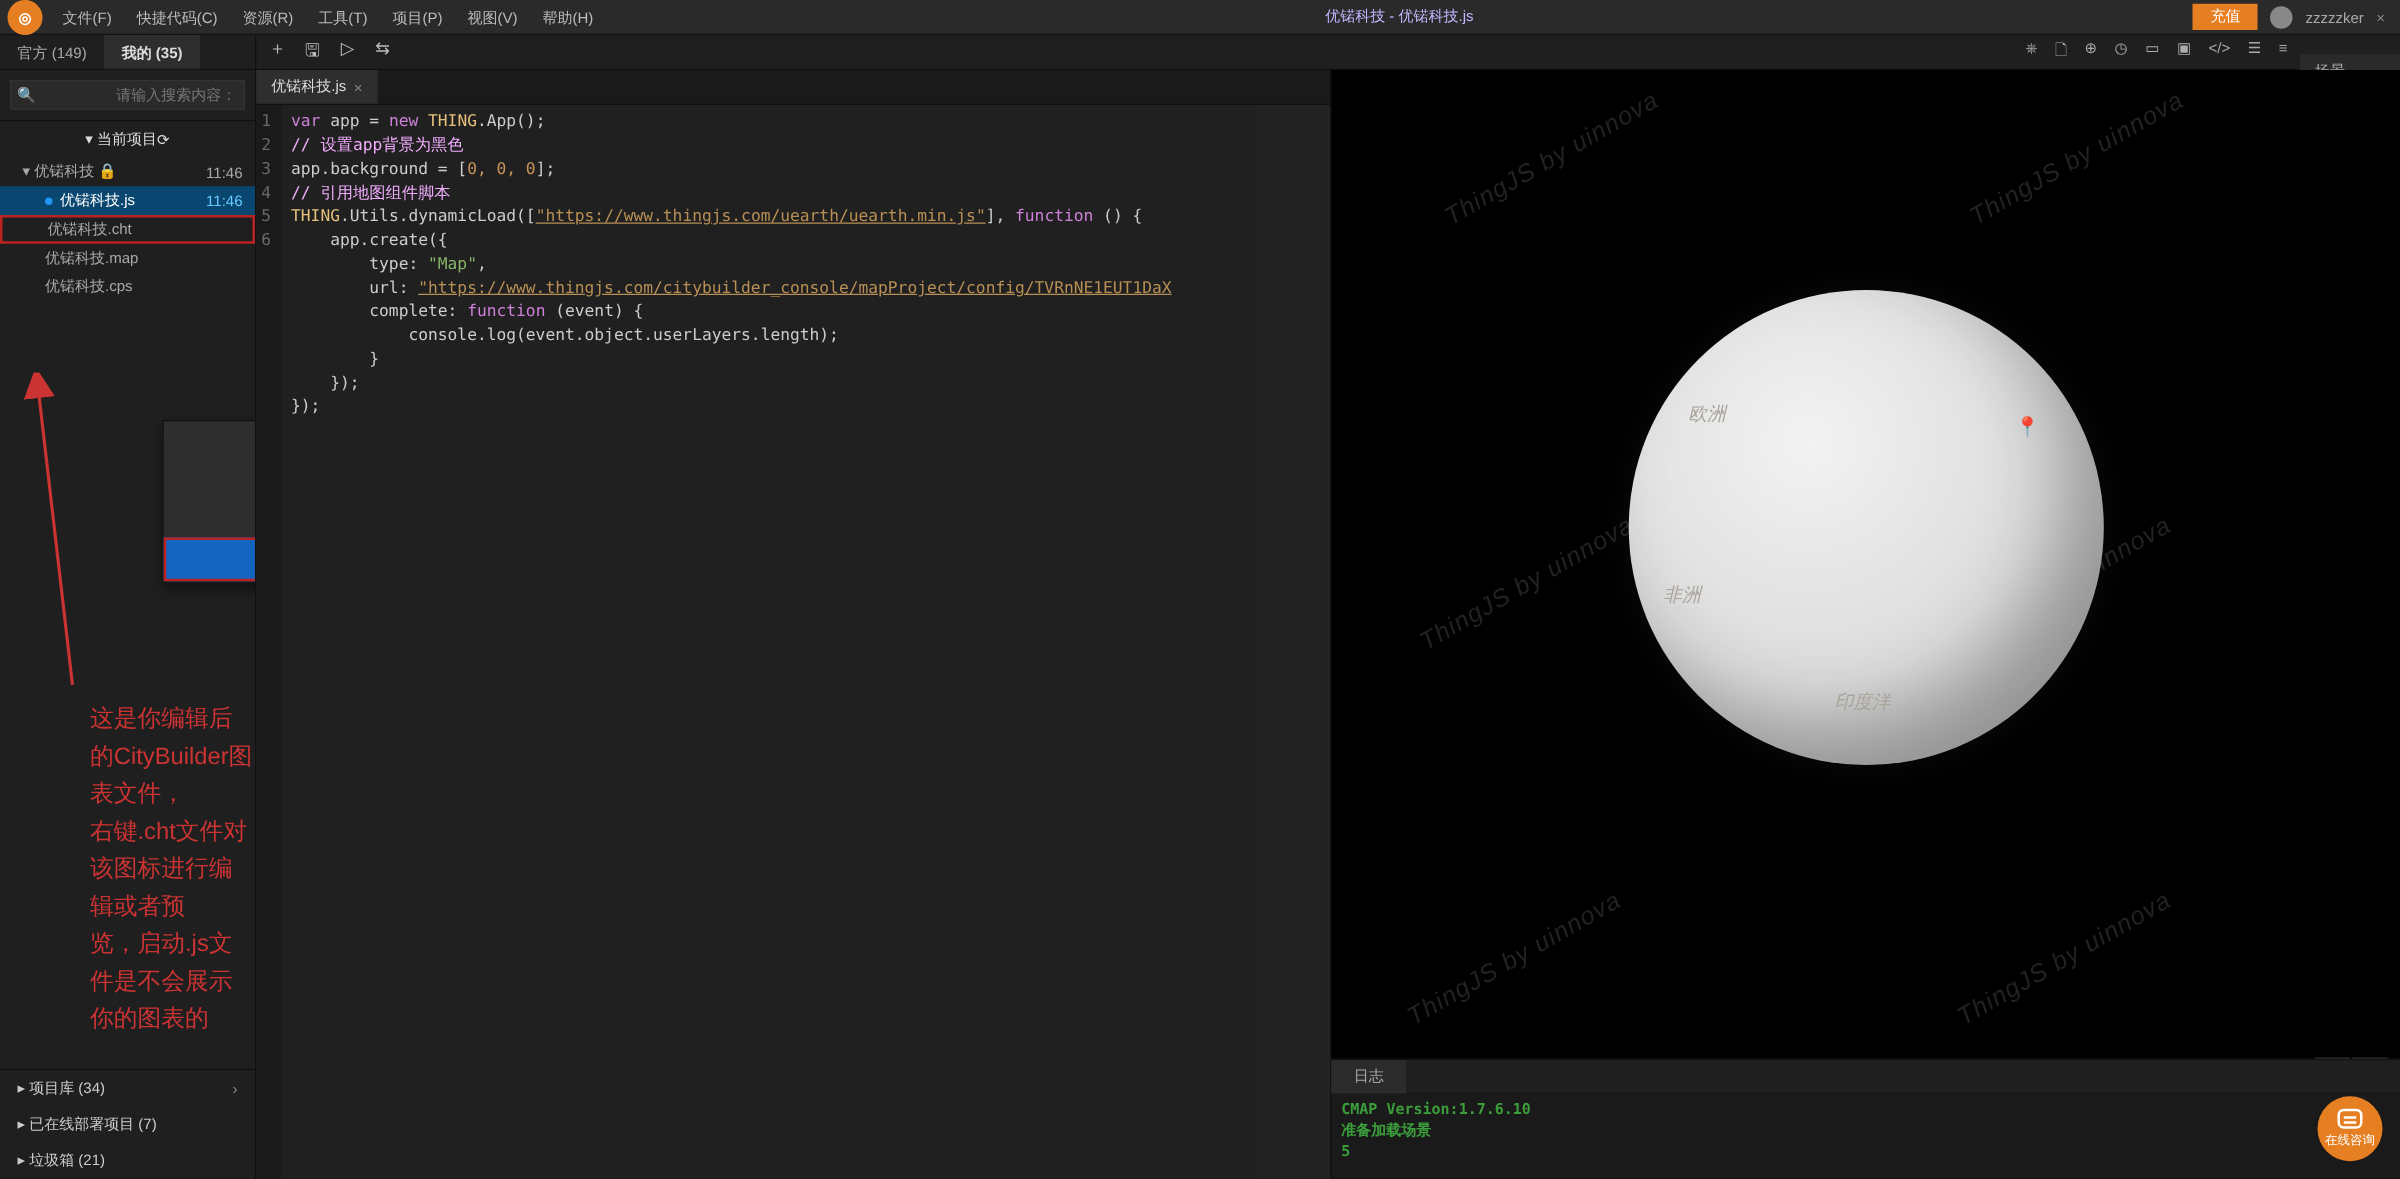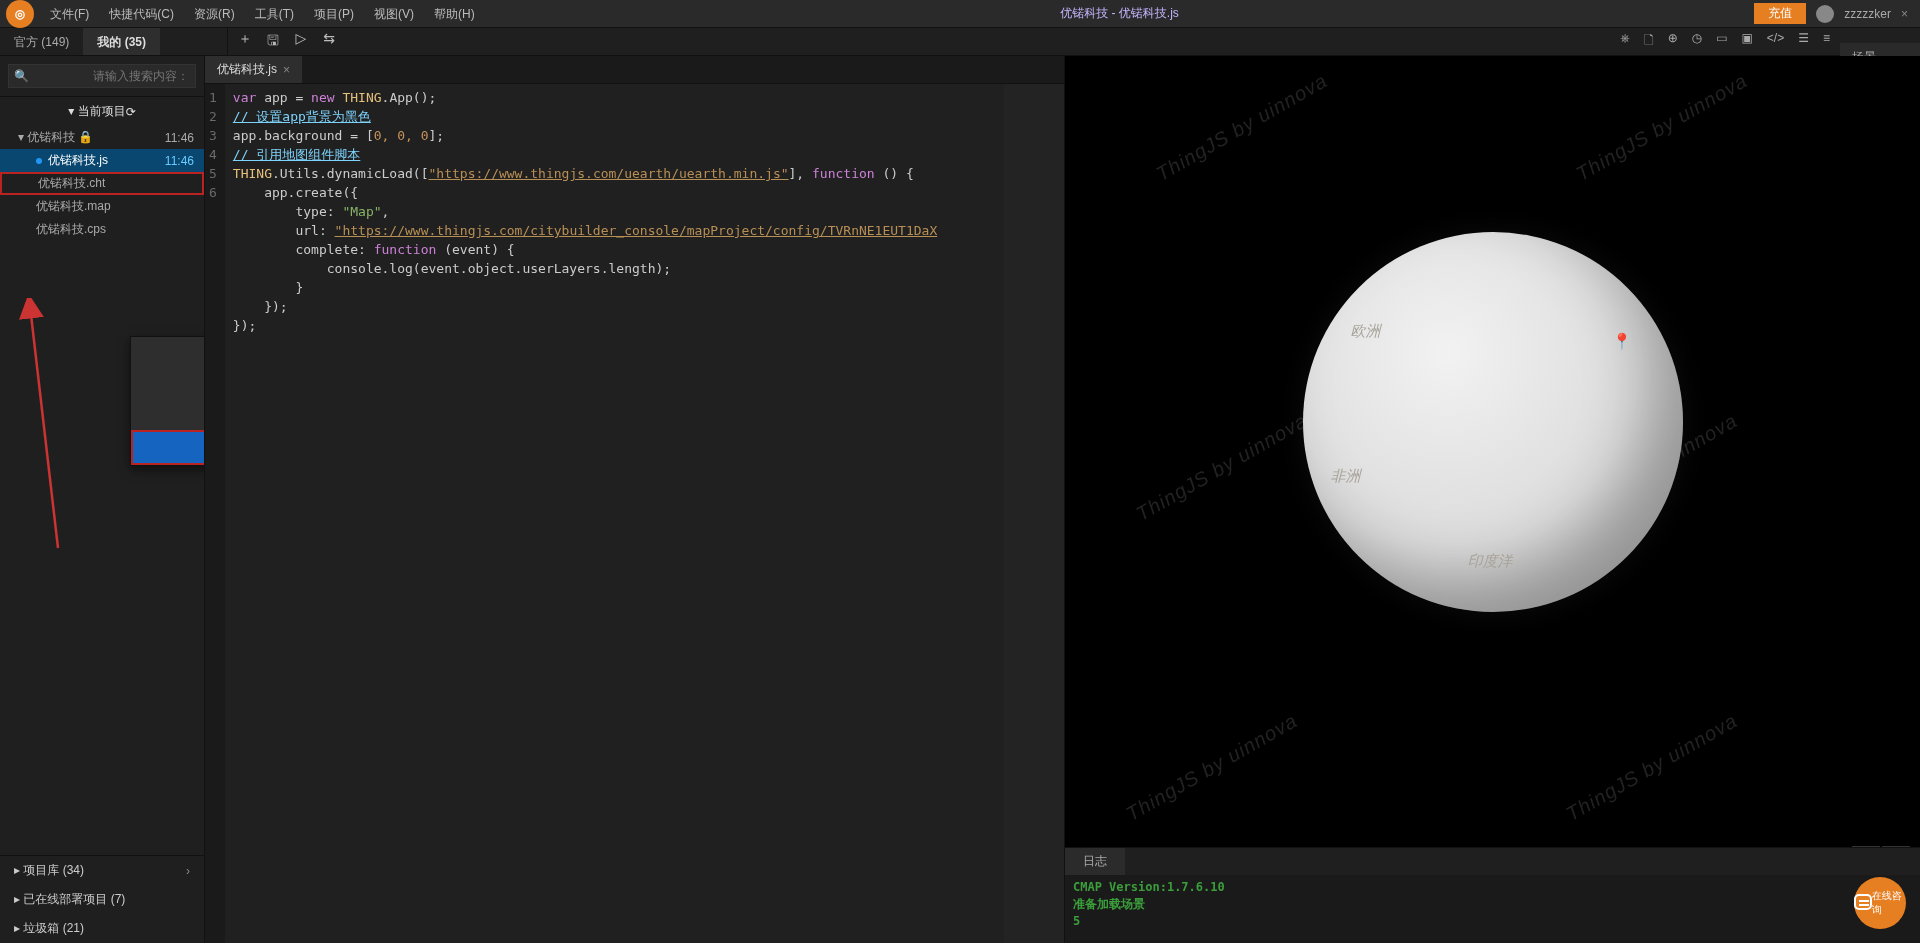--- a/index.html
+++ b/index.html
@@ -43,21 +43,21 @@
 .close-x { color: #888; cursor: default; }
 
 
 .tabbar {
   height: 28px;
   background: #1f1f1f;
   display: flex;
   border-bottom: 1px solid #111;
 }
 .tabbar .col-left {
-  width: 228px; display: flex; border-right: 1px solid #111; text-align: right;
+  width: 205px; display: flex; border-right: 1px solid #111; text-align: right;
 }
 .tabbar .col-left .tab {
   padding: 0 14px; line-height: 28px;
 }
 .tabbar .col-left .tab.active { background: #2e2e2e; font-weight: bold; color: #ddd; }
 .tabbar .col-right {
   flex: 1; display: flex; align-items: center;
 }
 .tabbar .toolbar-icons {
   display: flex; gap: 14px; padding: 0 10px;
@@ -159,21 +159,21 @@
   padding: 4px 8px 4px 4px; line-height: 19px; user-select: none;
 }
 .code-body {
   padding: 4px 8px; line-height: 19px; color: #ccc; white-space: pre;
 }
 .kw { color: #cd80d7; }
 .new { color: #cd80d7; }
 .cls { color: #e6c07b; }
 .str { color: #88b468; }
 .url { color: #b88f55; text-decoration: underline; }
-.cmt { color: #7dd3fc; text-decoration: underline; }
+.cmt { color: #f0abfc; }
 .num { color: #c7935a; }
 .minimap {
   position: absolute; right: 0; top: 0; width: 60px; height: 100%;
   background: #252525; opacity: .5;
 }
 
 
 .preview {
   flex: 1; display: flex; flex-direction: column; background: #000;
   position: relative;
@@ -218,21 +218,21 @@
   background: #1a1a1a; padding: 4px 8px; font-family: Consolas, monospace;
   font-size: 12px; color: #9acd32; line-height: 17px;
   height: 68px;
 }
 .log-body .loglink { color: #3b9e3b; font-weight: bold; }
 
 
 .chat-fab {
   position: absolute; right: 14px; bottom: 14px;
   width: 52px; height: 52px; border-radius: 50%; background: #e67e22;
-  display: flex; align-items: center; justify-content: center;
+  display: flex; flex-direction: column; align-items: center; justify-content: center;
   color: #fff; font-size: 10px;
 }
 .chat-fab .bub { width: 20px; height: 16px; border: 2px solid #fff; border-radius: 5px; margin-bottom: 2px; position: relative; }
 .chat-fab .bub:after { content:""; position:absolute; left:3px; top:4px; width:10px; height:2px; background:#fff; box-shadow:0 4px 0 #fff; }
 </style>
 </head>
 <body>
 
 <div class="menubar">
   <div class="logo">◎</div>
@@ -324,20 +324,23 @@
 
       <svg class="arrow" style="left:18px; top:172px;" width="60" height="260">
         <defs>
             <marker id="ah" markerWidth="10" markerHeight="10" refX="5" refY="5" orient="auto">
           <path d="M0,0 L10,5 L0,10 z" fill="#c33"></path>
             </marker>
           </defs>
         <line x1="40" y1="250" x2="12" y2="8" stroke="#c33" stroke-width="2.5" marker-end="url(#ah)"></line>
       </svg>
 
+      <div class="annotation">这是你编辑后的CityBuilder图表文件，
+右键.cht文件对该图标进行编辑或者预
+览，启动.js文件是不会展示你的图表的</div>
     </div>
 
     <div class="sidebar-footer">
       <div class="cat">
         <span>▸ <span>项目库  (34)</span></span>
         <span class="chev">›</span>
       </div>
       <div class="cat">
         <span>▸ <span>已在线部署项目  (7)</span></span>
       </div>

